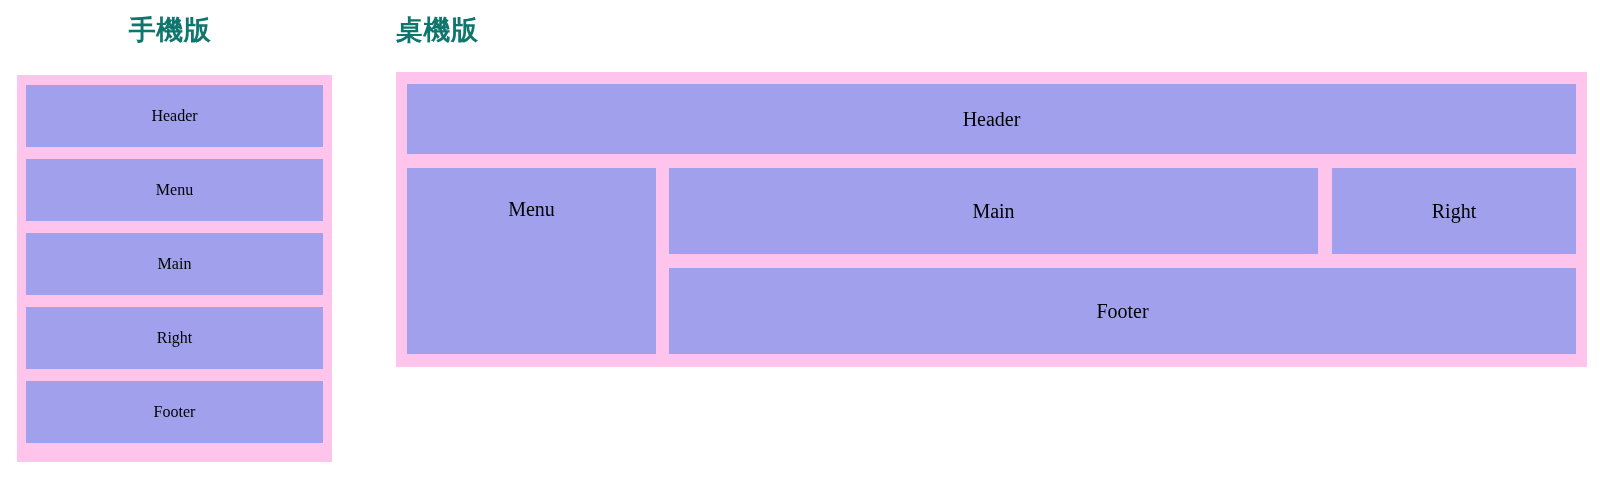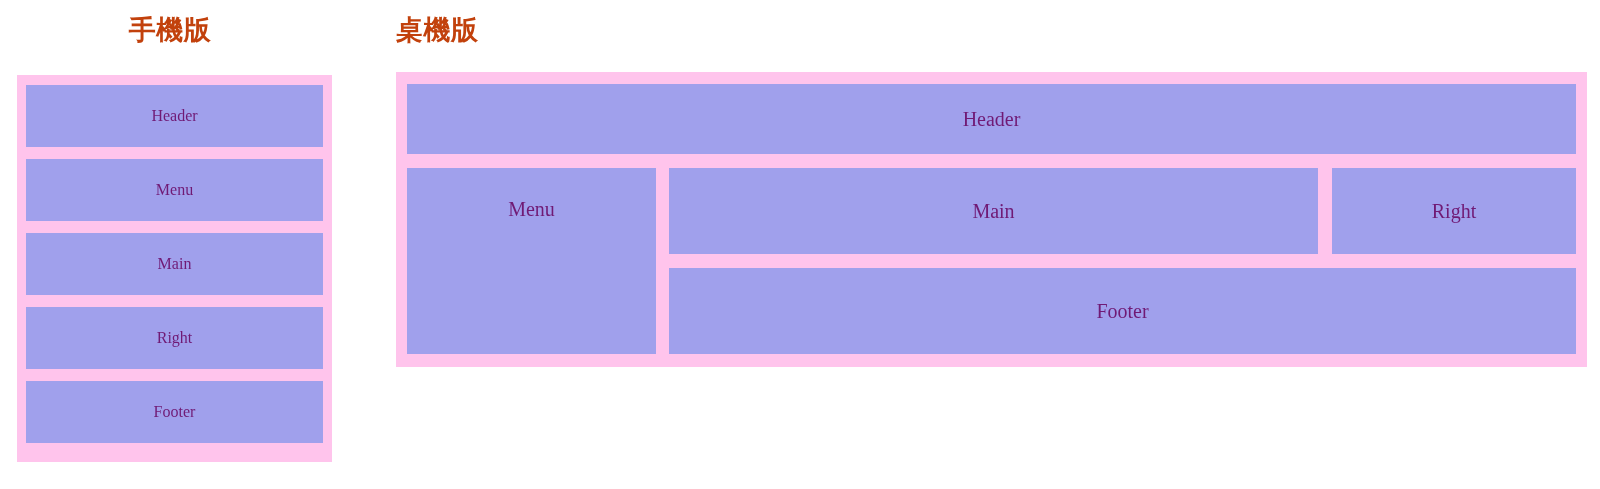--- a/index.html
+++ b/index.html
@@ -14,38 +14,38 @@
     font-family: "Liberation Serif", serif;
     overflow: hidden;
   }
 
   
   .title {
     position: absolute;
     font-family: "Liberation Sans", sans-serif;
     font-weight: bold;
     font-size: 27px;
-    color: #c2410c;
+    color: #0f766e;
     letter-spacing: 0.5px;
     white-space: nowrap;
   }
   #title-mobile  { left: 0;   top: 12px; width: 340px;  text-align: center; }
   #title-desktop { left: 396px; top: 12px; width: 1191px; }
 
   
   .frame {
     position: absolute;
     background: var(--pink, #ffc4ec);
     box-sizing: border-box;
   }
   .block {
     position: absolute;
     background: var(--purple, #a0a0ec);
     box-sizing: border-box;
-    color: #701a75;
+    color: #000000;
     display: flex;
     justify-content: center;
     align-items: center;
     font-family: "Liberation Serif", serif;
   }
   .block.top-label {
     align-items: flex-start;
     padding-top: 30px;
   }
 

